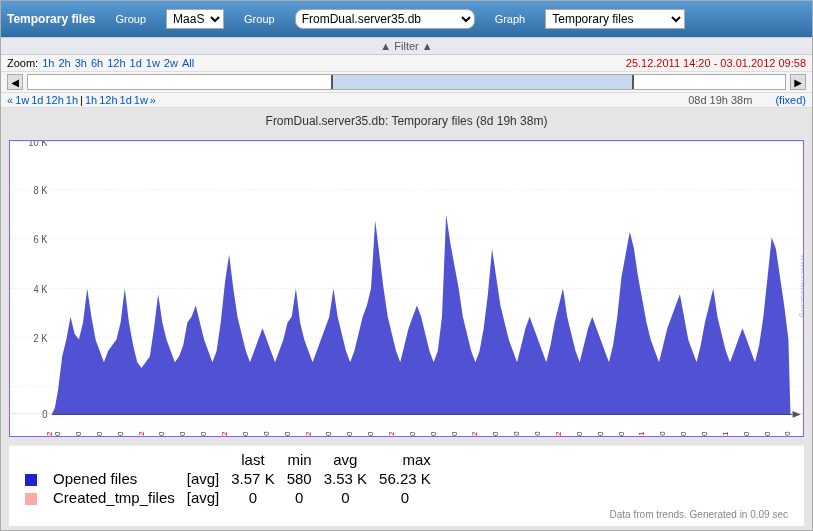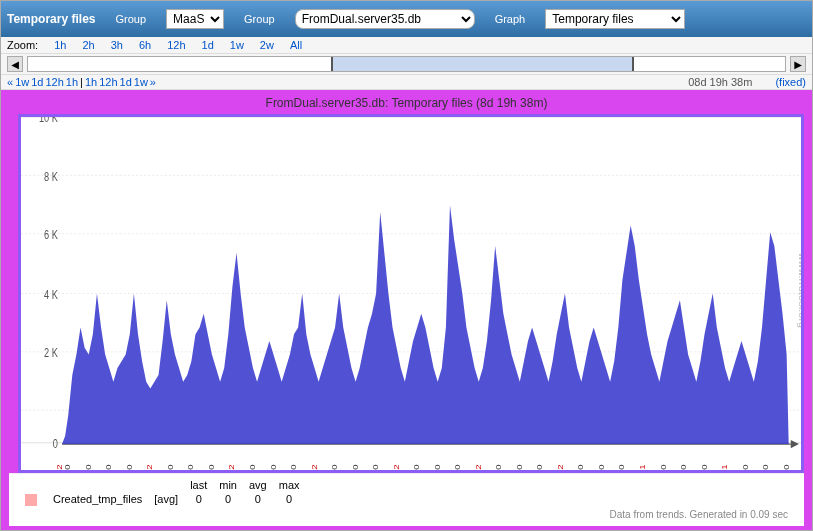--- a/index.html
+++ b/index.html
@@ -11,47 +11,47 @@
     #header { display: flex; align-items: center; background: linear-gradient(to bottom, #5b9bd5, #2e6da4); padding: 8px 6px; gap: 20px; min-height: 32px; }
     #title-block { color: #fff; font-weight: bold; font-size: 12px; line-height: 1.2; min-width: 60px; }
     .header-label { color: #fff; font-size: 11px; }
     .header-select { font-size: 12px; padding: 1px 2px; border: 1px solid #aaa; background: #fff; height: 20px; }
 
     
     #filter-bar { background: #e8e8f0; border-top: 1px solid #ccc; border-bottom: 1px solid #ccc; text-align: center; padding: 2px 0; color: #555; font-size: 11px; }
 
     
     #zoom-bar { display: flex; justify-content: space-between; align-items: center; padding: 2px 6px; background: #f5f5f5; border-bottom: 1px solid #ddd; }
-    #zoom-links { display: flex; gap: 16px; align-items: center; }
+    #zoom-links { display: flex; gap: 4px; align-items: center; }
     #zoom-links a { color: #0055cc; text-decoration: none; font-size: 11px; }
     #date-range { color: #cc0000; font-size: 11px; }
 
     
     #slider-bar { padding: 2px 6px; background: #f5f5f5; border-bottom: 1px solid #ddd; display: flex; align-items: center; gap: 4px; }
     #slider-track { flex: 1; height: 16px; background: #fff; border: 1px solid #aaa; position: relative; display: flex; align-items: center; }
     #slider-fill { position: absolute; left: 40%; right: 20%; height: 100%; background: #c8d8f0; border-left: 2px solid #555; border-right: 2px solid #555; }
     #slider-left-btn, #slider-right-btn { width: 16px; height: 16px; background: #e0e0e0; border: 1px solid #aaa; cursor: pointer; display: flex; align-items: center; justify-content: center; font-size: 10px; flex-shrink: 0; }
 
     
     #nav-bar { display: flex; justify-content: space-between; align-items: center; padding: 1px 6px; background: #f5f5f5; border-bottom: 1px solid #ddd; }
     #nav-left { display: flex; gap: 2px; align-items: center; }
     #nav-left a { color: #0055cc; text-decoration: none; font-size: 11px; }
     #nav-right { color: #555; font-size: 11px; }
     .fixed-badge { color: #0055cc; margin-left: 20px; }
 
     
-    #chart-area { flex: 1; padding: 6px 8px 4px 8px; display: flex; flex-direction: column; background: #d946ef; }
+    #chart-area { flex: 1; padding: 6px 8px 4px 8px; display: flex; flex-direction: column; background: #e5e5e5; gap: 8px; }
     #chart-title { text-align: center; font-size: 12px; color: #333; margin-bottom: 4px; }
-    #chart-container { flex: 1; position: relative; border: 3px solid #8b5cf6; background: #fff; margin-left: 9px; }
+    #chart-container { flex: 1; position: relative; border: 1px solid #8b5cf6; background: #fff; }
     #chart-svg { width: 100%; height: 100%; }
 
     
     #legend { padding: 4px 10px; background: #fff; border-top: 1px solid #eee; font-size: 11px; }
     #legend-table { border-collapse: collapse; }
-    #legend-table td { padding: 1px 6px; font-size: 11px; }
+    #legend-table td { padding: 1px 6px; font-size: 15px; }
     .legend-color-box { display: inline-block; width: 12px; height: 12px; margin-right: 4px; vertical-align: middle; }
     .legend-blue { background: #2222cc; }
     .legend-pink { background: #ffaaaa; }
     .data-source { text-align: right; color: #888; font-size: 10px; padding: 2px 6px; }
   </style>
 </head>
 <body>
 
 <div id="app">
 
@@ -64,34 +64,36 @@
     <span class="header-label">Group</span>
     <select class="header-select" style="width:180px;border-radius:8px;">
       <option>FromDual.server35.db</option>
     </select>
     <span class="header-label">Graph</span>
     <select class="header-select" style="width:140px;">
       <option>Temporary files</option>
     </select>
   </div>
 
+  <div id="filter-bar">▲ Filter ▲</div>
 
   <div id="zoom-bar">
     <div id="zoom-links">
       <span>Zoom:</span>
       <a href="#">1h</a>
       <a href="#">2h</a>
       <a href="#">3h</a>
       <a href="#">6h</a>
       <a href="#">12h</a>
       <a href="#">1d</a>
       <a href="#">1w</a>
       <a href="#">2w</a>
       <a href="#">All</a>
     </div>
+    <div id="date-range">25.12.2011 14:20 - 03.01.2012 09:58</div>
   </div>
 
   <div id="slider-bar">
     <div id="slider-left-btn">◀</div>
     <div id="slider-track">
       <div id="slider-fill"></div>
     </div>
     <div id="slider-right-btn">▶</div>
   </div>
 
@@ -205,20 +207,29 @@
             <tr>
           <td></td>
           <td></td>
           <td></td>
           <td style="text-align:center;">last</td>
           <td style="text-align:right;">min</td>
           <td style="text-align:center;margin-top:9px;">avg</td>
           <td style="text-align:right;">max</td>
         </tr>
         <tr>
+          <td><span class="legend-color-box legend-blue"></span></td>
+          <td>Opened files</td>
+          <td>[avg]</td>
+          <td style="text-align:center;">3.57 K</td>
+          <td style="text-align:center;">580</td>
+          <td style="text-align:center;">3.53 K</td>
+          <td style="text-align:center;">56.23 K</td>
+        </tr>
+        <tr>
           <td><span class="legend-color-box legend-pink"></span></td>
           <td>Created_tmp_files</td>
           <td>[avg]</td>
           <td style="text-align:center;">0</td>
           <td style="text-align:center;">0</td>
           <td style="text-align:center;">0</td>
           <td style="text-align:center;">0</td>
         </tr>
       </tbody>
         </table>

